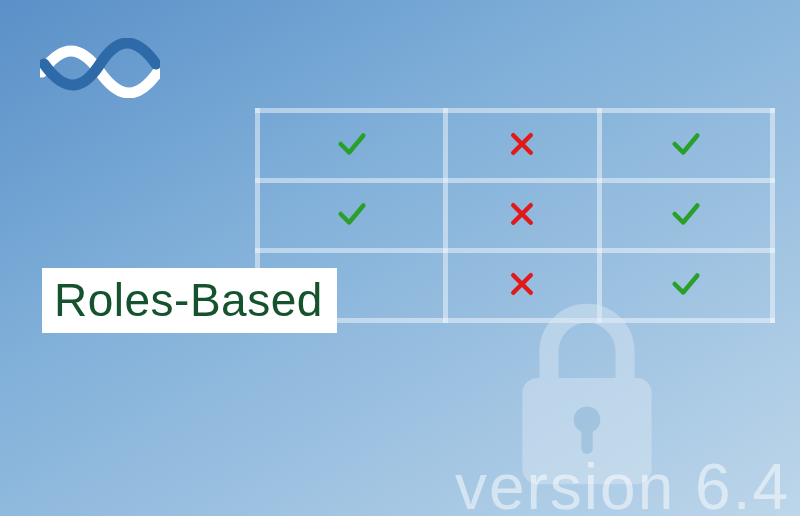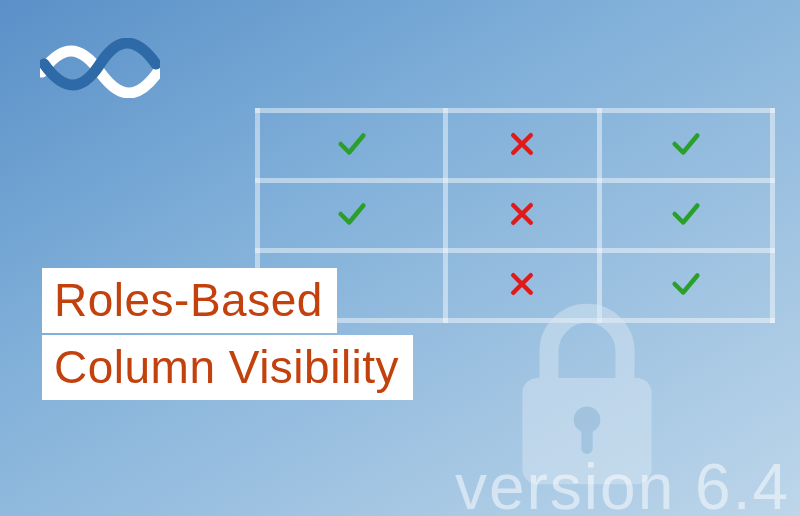--- a/index.html
+++ b/index.html
@@ -58,26 +58,26 @@
   }
   
   .title-wrap {
     position: absolute;
     left: 42px;
     top: 268px;
   }
   .title-line {
     display: inline-block;
     background: #ffffff;
-    color: #c2410c;
+    color: #14532d;
     font-size: 46px;
     font-weight: 400;
     letter-spacing: 0.5px;
     padding: 6px 14px 6px 12px;
-    margin-bottom: 2px;
+    margin-bottom: 16px;
     line-height: 1.15;
     text-align: right;
   }
 </style>
 </head>
 <body>
 
 <div class="canvas">
 
   <div class="logo">
@@ -145,16 +145,15 @@
       <rect x="16" y="46" width="68" height="56" rx="8" fill="#dce9f4"></rect>
       <circle cx="50" cy="68" r="7" fill="#9cbfda"></circle>
       <rect x="47" y="72" width="6" height="14" rx="3" fill="#9cbfda"></rect>
     </svg>
   </div>
 
   <div class="version">version 6.4</div>
 
   <div class="title-wrap">
     <div><span class="title-line">Roles-Based</span></div>
-    <div><span class="title-line">Column Visibility</span></div>
   </div>
 
 </div>
 
 </body></html>

